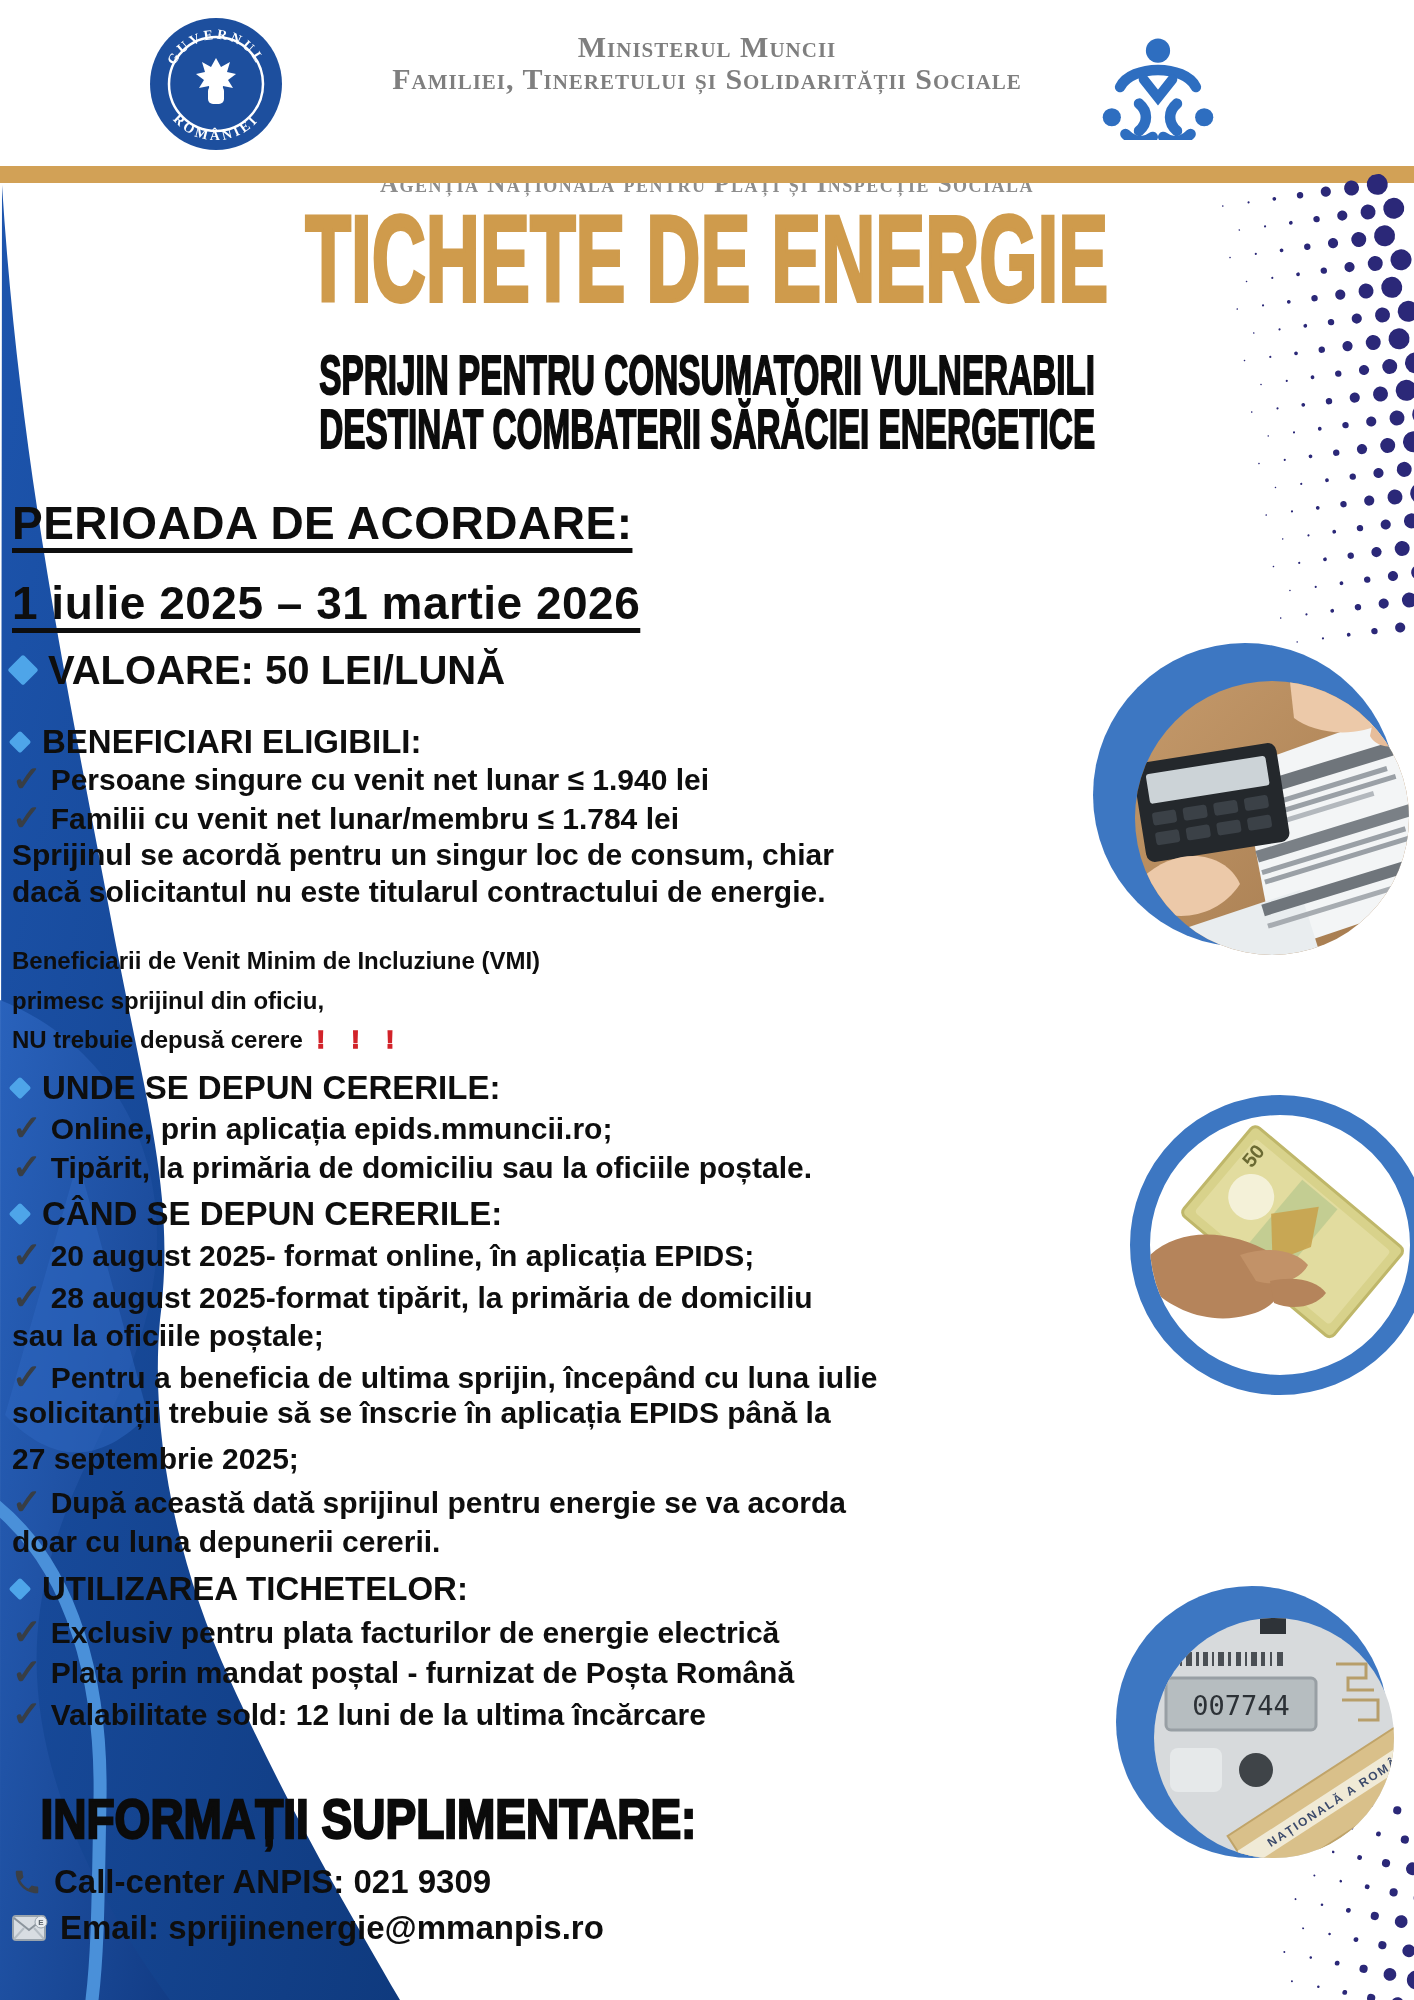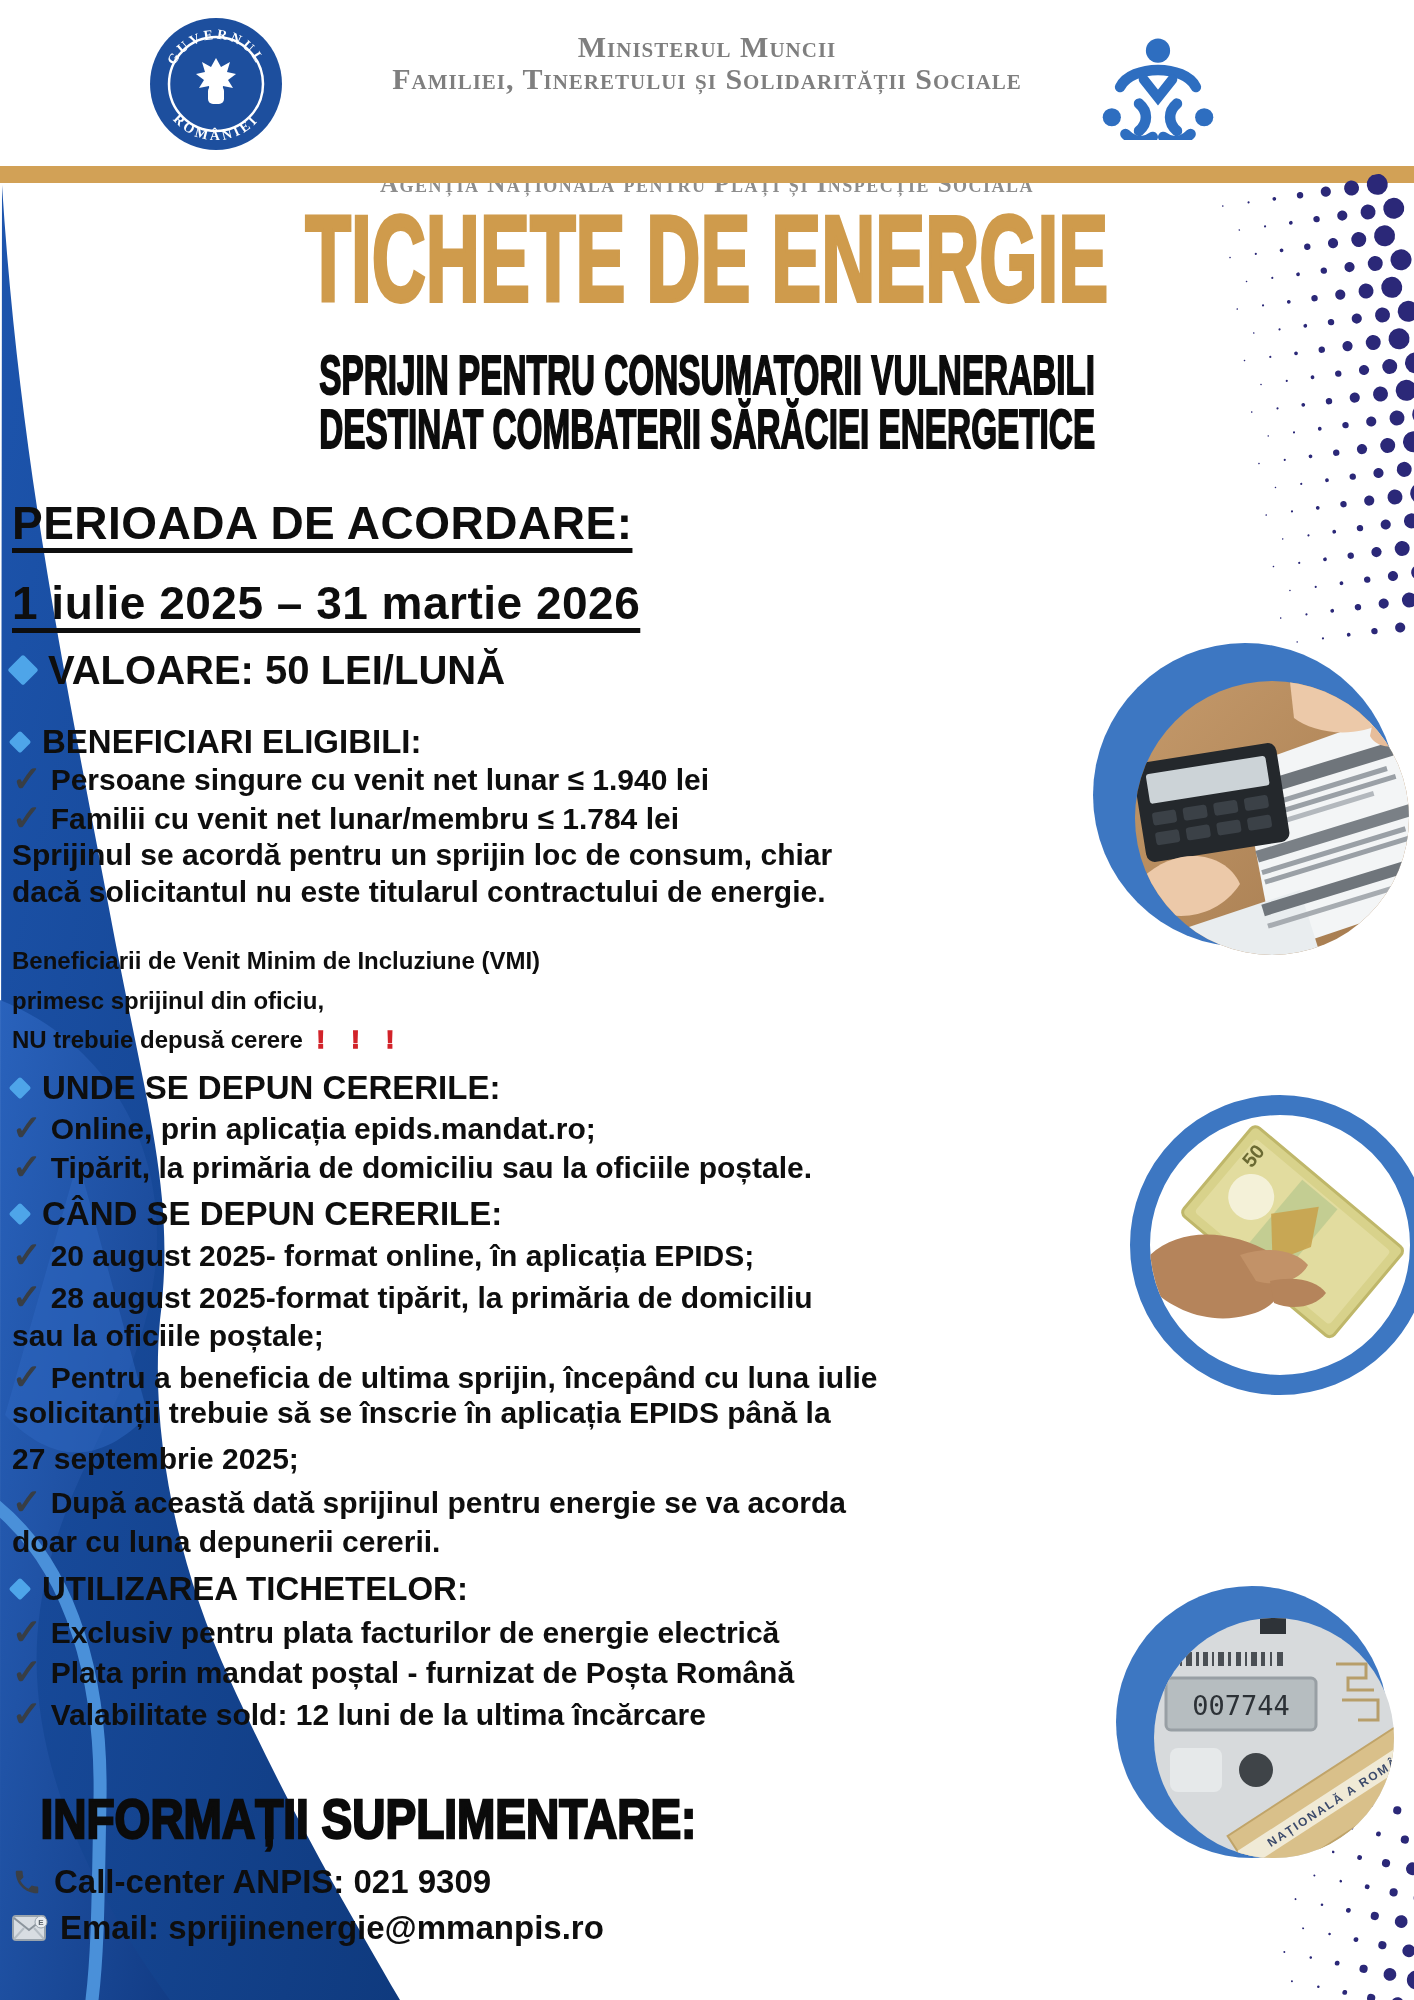--- a/index.html
+++ b/index.html
@@ -428,35 +428,35 @@
     <div class="ln fs42" style="top:648px">
       <span class="dia big"></span><span>VALOARE: 50 LEI/LUNĂ</span></div>
 
     <div class="ln fs29" style="top:724px">
       <span class="dia"></span><span>BENEFICIARI ELIGIBILI:</span></div>
     <div class="ln fs30" style="top:760px">
       <span class="chk">✓</span><span>Persoane singure cu venit net lunar ≤ 1.940 lei</span></div>
     <div class="ln fs30" style="top:799px">
       <span class="chk">✓</span><span>Familii cu venit net lunar/membru ≤ 1.784 lei</span></div>
     <div class="ln fs30" style="top:838px">
-      <span>Sprijinul se acordă pentru un sprijin loc de consum, chiar</span></div>
+      <span>Sprijinul se acordă pentru un singur loc de consum, chiar</span></div>
     <div class="ln fs30" style="top:875px">
       <span>dacă solicitantul nu este titularul contractului de energie.</span></div>
 
     <div class="ln fs28" style="top:948px">
       <span>Beneficiarii de Venit Minim de Incluziune (VMI)</span></div>
     <div class="ln fs28" style="top:988px">
       <span>primesc sprijinul din oficiu,</span></div>
     <div class="ln fs28" style="top:1027px">
       <span>NU trebuie depusă cerere</span><span class="red">! ! !</span></div>
 
     <div class="ln fs29" style="top:1070px">
       <span class="dia"></span><span>UNDE SE DEPUN CERERILE:</span></div>
     <div class="ln fs30" style="top:1109px">
-      <span class="chk">✓</span><span>Online, prin aplicația epids.mandat.ro;</span></div>
+      <span class="chk">✓</span><span>Online, prin aplicația epids.mmuncii.ro;</span></div>
     <div class="ln fs30" style="top:1148px">
       <span class="chk">✓</span><span>Tipărit,  la primăria de domiciliu sau la oficiile  poștale.</span></div>
 
     <div class="ln fs29" style="top:1196px">
       <span class="dia"></span><span>CÂND SE DEPUN CERERILE:</span></div>
     <div class="ln fs30" style="top:1236px">
       <span class="chk">✓</span><span>20 august 2025- format online, în aplicația EPIDS;</span></div>
     <div class="ln fs30" style="top:1278px">
       <span class="chk">✓</span><span>28 august 2025-format tipărit, la primăria de domiciliu</span></div>
     <div class="ln fs30" style="top:1319px">

